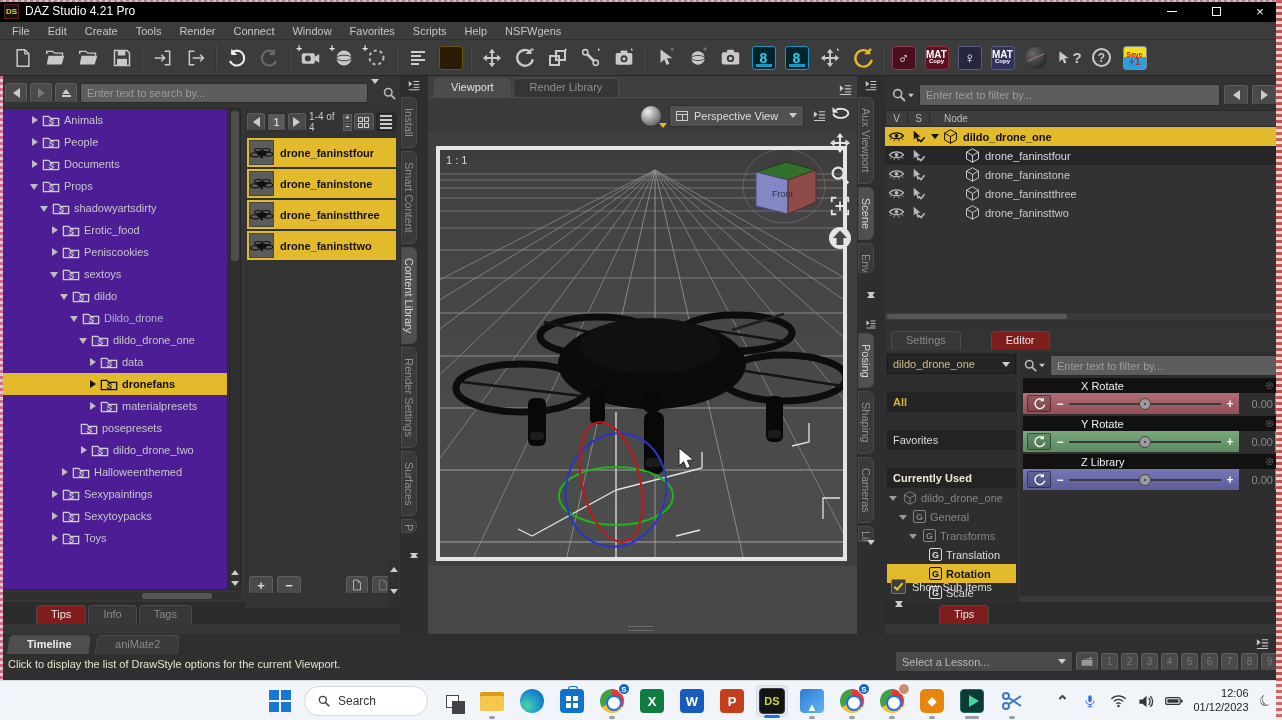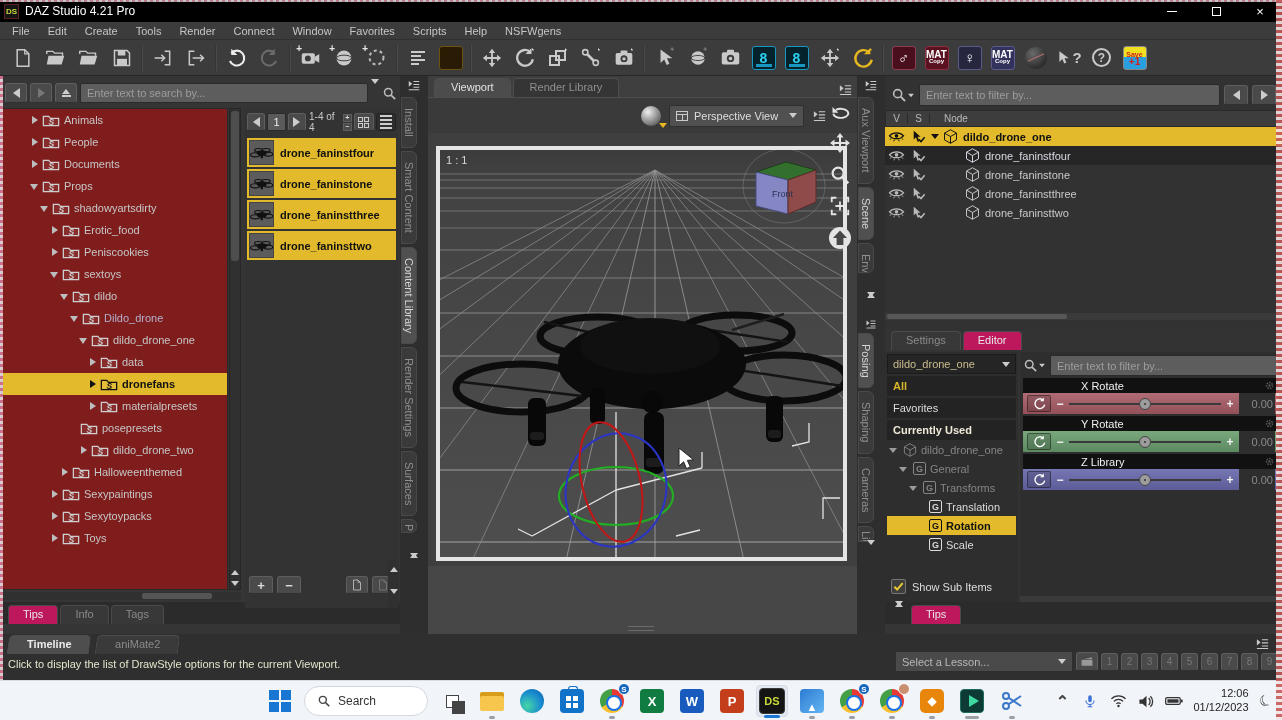--- a/index.html
+++ b/index.html
@@ -52,38 +52,38 @@
   .sqbtn{background:#4a4a4a;border:1px solid #5e5e5e;border-bottom-color:#303030;border-radius:3px;display:flex;align-items:center;justify-content:center;}
   .tri-l{width:0;height:0;border-right:7px solid #ccc;border-top:5px solid transparent;border-bottom:5px solid transparent;}
   .tri-r{width:0;height:0;border-left:7px solid #ccc;border-top:5px solid transparent;border-bottom:5px solid transparent;}
   .tri-r.dim{border-left-color:#777;}
   .tri-d{width:0;height:0;border-top:5px solid #ccc;border-left:4px solid transparent;border-right:4px solid transparent;}
   .tri-u{width:0;height:0;border-bottom:5px solid #ccc;border-left:4px solid transparent;border-right:4px solid transparent;}
   .panelmenu{color:#c9c9c9;}
 
   
   #left-search-row{left:2px;top:80px;width:398px;height:26px;display:flex;gap:3px;align-items:center;padding:0 3px;}
-  #tree{left:2px;top:108px;width:226px;height:482px;background:#7f1d1d;border:1px solid #2a2a2a;overflow:hidden;}
+  #tree{left:2px;top:108px;width:226px;height:482px;background:#4c1d95;border:1px solid #2a2a2a;overflow:hidden;}
   .titem{height:22px;display:flex;align-items:center;color:#c6c6c6;font-size:11px;white-space:nowrap;}
   .titem .lbl{margin-left:4px;}
   .titem.sel{background:#e2ba2b;color:#111;font-weight:bold;}
   .tw{width:13px;height:12px;position:relative;flex:0 0 13px;}
   .tw.col::before{content:"";position:absolute;left:3px;top:2px;border-left:6px solid #bdbdbd;border-top:4px solid transparent;border-bottom:4px solid transparent;}
   .tw.exp::before{content:"";position:absolute;left:1px;top:4px;border-top:6px solid #bdbdbd;border-left:4px solid transparent;border-right:4px solid transparent;}
   .sel .tw.col::before{border-left-color:#111;}
   .fico{color:#cfcfcf;flex:0 0 auto;}
   .sel .fico{color:#111;}
   #tree-vscroll{left:229px;top:108px;width:12px;height:482px;background:#303030;border:1px solid #262626;}
   #tree-vthumb{left:1px;top:2px;width:8px;height:150px;background:#4e4e4e;border-radius:3px;position:absolute;}
   .scr-arr{position:absolute;left:0;width:10px;height:10px;display:flex;align-items:center;justify-content:center;}
   #tree-hscroll{left:2px;top:592px;width:239px;height:8px;background:#303030;}
   #tree-hthumb{position:absolute;left:140px;top:1px;width:70px;height:6px;background:#555;border-radius:2px;}
   #left-docktabs{left:0px;top:602px;width:400px;height:22px;background:#2b2b2b;display:flex;align-items:flex-end;gap:2px;padding-left:8px;}
   .dtab{height:19px;padding:2px 14px;font-size:11px;border-radius:4px 4px 0 0;background:#383838;color:#8a8a8a;border:1px solid #4a4a4a;border-bottom:none;}
-  .dtab.act{background:#be185d;color:#e8e8e8;}
+  .dtab.act{background:#7f1d1d;color:#e8e8e8;margin-left:28px;}
 
   
   #midpanel{left:245px;top:108px;width:153px;height:500px;background:#333;}
   #pager{display:flex;align-items:center;gap:2px;padding:3px 2px;}
   .pgbtn{width:20px;height:18px;}
   #pagebox{width:20px;height:18px;background:#5a5a5a;border:1px solid #2a2a2a;color:#eee;font-size:11px;display:flex;align-items:center;justify-content:center;}
   #pagerange{color:#c9c9c9;font-size:10px;margin:0 1px;}
   .spin{display:flex;flex-direction:column;gap:1px;}
   .spin b{width:9px;height:8px;background:#4a4a4a;border:1px solid #5e5e5e;color:#ddd;font-size:7px;line-height:6px;text-align:center;}
   .viewbtn{width:22px;height:18px;}
@@ -136,21 +136,21 @@
   .srow.focus{background:#262626;color:#d8d8e4;}
   .srow .cube{margin:0 5px 0 2px;color:inherit;}
   #scene-hscroll{position:absolute;left:0;bottom:10px;width:100%;height:7px;background:#3a3a3a;}
   #scene-hthumb{position:absolute;left:2px;top:1px;width:180px;height:5px;background:#575757;border-radius:2px;}
 
   
   #param-panel{left:885px;top:330px;width:397px;height:272px;background:#333;}
   #param-tabs{display:flex;gap:2px;padding:2px 0 0 6px;height:20px;align-items:flex-end;}
   #param-left{position:absolute;left:0;top:22px;width:133px;height:250px;background:#2e2e2e;padding:2px;}
   #node-dd{height:20px;background:#252525;border:1px solid #1a1a1a;color:#cabd8e;font-size:11px;display:flex;align-items:center;padding:0 5px;justify-content:space-between;}
-  .qrow{height:20px;margin-top:2px;background:#232323;display:flex;align-items:center;padding-left:6px;font-size:11px;color:#ddd;}
+  .qrow{height:20px;margin-top:18px;background:#232323;display:flex;align-items:center;padding-left:6px;font-size:11px;color:#ddd;}
   .qrow.gold{color:#d8b62a;font-weight:bold;}
   .prow{height:19px;display:flex;align-items:center;font-size:11px;color:#dcdcdc;gap:4px;}
   .prow.dim{color:#858585;}
   .prow.sel{background:#e2ba2b;color:#111;font-weight:bold;}
   .gbox{width:13px;height:13px;border:1px solid currentColor;border-radius:2px;font-size:9px;font-weight:bold;display:flex;align-items:center;justify-content:center;flex:0 0 13px;}
   .pexp{width:10px;flex:0 0 10px;position:relative;height:10px;}
   .pexp::before{content:"";position:absolute;left:0;top:3px;border-top:5px solid #9a9a9a;border-left:4px solid transparent;border-right:4px solid transparent;}
   #showsub{position:absolute;left:6px;bottom:8px;display:flex;align-items:center;gap:6px;color:#ddd;font-size:11px;}
   #showsub .cb{width:15px;height:15px;background:#3e3e3e;border:1px solid #777;border-radius:2px;display:flex;align-items:center;justify-content:center;color:#e8c832;font-weight:bold;font-size:12px;}
   #param-right{position:absolute;left:135px;top:22px;width:262px;height:250px;background:#2e2e2e;padding:3px;}

